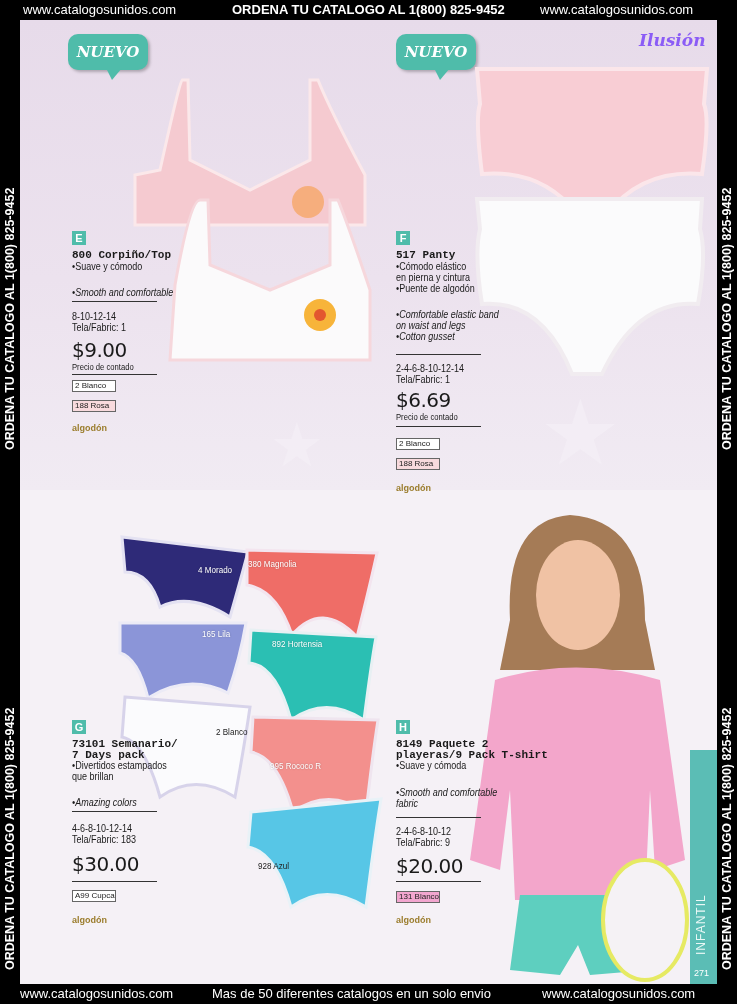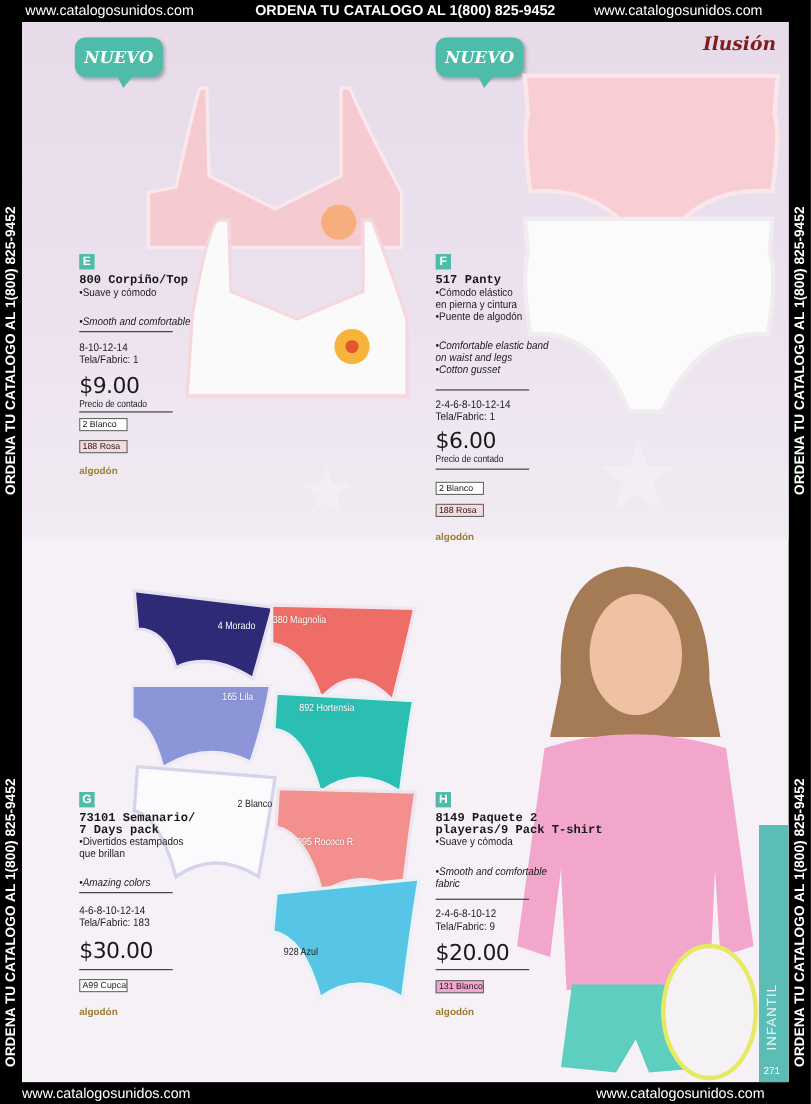--- a/index.html
+++ b/index.html
@@ -21,21 +21,21 @@
 .ptitle{position:absolute;font-weight:bold;font-size:11px;color:#1a1a1a;line-height:12px;font-family:Liberation Mono, monospace}
 .ptxt{position:absolute;font-size:10px;color:#1a1a1a;line-height:11px;font-family:"Liberation Sans",sans-serif;transform:scaleX(.9);transform-origin:left}
 .pit{position:absolute;font-size:10px;color:#1a1a1a;line-height:11px;font-style:italic;font-family:"Liberation Sans",sans-serif;transform:scaleX(.9);transform-origin:left}
 .hr{position:absolute;height:1px;background:#333;width:85px}
 .price{position:absolute;font-size:20px;color:#1a1a1a;font-family:"DejaVu Sans",sans-serif;letter-spacing:-0.5px}
 .small{position:absolute;font-size:9px;color:#1a1a1a;font-family:"Liberation Sans",sans-serif;transform:scaleX(.85);transform-origin:left}
 .swatch{position:absolute;height:12px;border:1px solid #666;font-size:8px;line-height:10px;padding-left:2px;color:#222;width:44px;white-space:nowrap;overflow:hidden}
 .algo{position:absolute;font-size:9px;font-weight:bold;color:#9b7d2d;font-family:"Liberation Sans",sans-serif}
 .garment{position:absolute}
 .plabel{position:absolute;color:#fff;font-size:9.5px;white-space:nowrap;transform:scaleX(.85);transform-origin:left;text-shadow:0 0 2px rgba(0,0,0,.3)}
-.logo{position:absolute;left:619px;top:10px;color:#7f1d1d;font-family:"DejaVu Serif",serif;font-style:italic;font-weight:bold;font-size:17px}
+.logo{position:absolute;left:619px;top:10px;color:#8b5cf6;font-family:"DejaVu Serif",serif;font-style:italic;font-weight:bold;font-size:17px}
 .infantil{position:absolute;left:670px;top:730px;width:27px;height:234px;background:#5bbdb5}
 </style>
 </head>
 <body>
 
 <div class="topbar">
   <span style="left:23px">www.catalogosunidos.com</span>
   <span style="left:232px;font-weight:bold">ORDENA TU CATALOGO AL 1(800) 825-9452</span>
   <span style="left:540px">www.catalogosunidos.com</span>
 </div>
@@ -91,21 +91,21 @@
   <div class="ptitle" style="left:376px;top:229px">517 Panty</div>
   <div class="ptxt" style="left:376px;top:241px">•Cómodo elástico</div>
   <div class="ptxt" style="left:376px;top:252px">en pierna y cintura</div>
   <div class="ptxt" style="left:376px;top:263px">•Puente de algodón</div>
   <div class="pit" style="left:376px;top:289px">•Comfortable elastic band</div>
   <div class="pit" style="left:376px;top:300px">on waist and legs</div>
   <div class="pit" style="left:376px;top:311px">•Cotton gusset</div>
   <div class="hr" style="left:376px;top:334px"></div>
   <div class="ptxt" style="left:376px;top:343px">2-4-6-8-10-12-14</div>
   <div class="ptxt" style="left:376px;top:354px">Tela/Fabric: 1</div>
-  <div class="price" style="left:376px;top:368px">$6.00</div>
+  <div class="price" style="left:376px;top:368px">$6.69</div>
   <div class="small" style="left:376px;top:392px">Precio de contado</div>
   <div class="hr" style="left:376px;top:406px"></div>
   <div class="swatch" style="left:376px;top:418px;background:#fff">2 Blanco</div>
   <div class="swatch" style="left:376px;top:438px;background:#f8dadd">188 Rosa</div>
   <div class="algo" style="left:376px;top:463px">algodón</div>
 
 
   <div>
     <svg class="garment" style="left:100px;top:512px" width="130" height="90">
         <path d="M2 5 L128 20 Q120 50 110 85 Q70 60 40 75 Q30 40 5 40 Z" fill="#2e2a78" stroke="#e4e2f2" stroke-width="3"></path>
@@ -174,14 +174,15 @@
   <div class="algo" style="left:376px;top:895px">algodón</div>
 
   <div class="infantil">
     <div style="position:absolute;left:4px;top:205px;color:#eaf8f6;font-size:12px;letter-spacing:1px;transform:rotate(-90deg);transform-origin:left top;white-space:nowrap">INFANTIL</div>
     <div style="position:absolute;left:4px;top:218px;color:#fff;font-size:9px">271</div>
   </div>
 </div>
 
 <div class="botbar">
   <span style="left:20px">www.catalogosunidos.com</span>
+  <span style="left:212px">Mas de 50 diferentes catalogos en un solo envio</span>
   <span style="left:542px">www.catalogosunidos.com</span>
 </div>
 
 </body></html>

